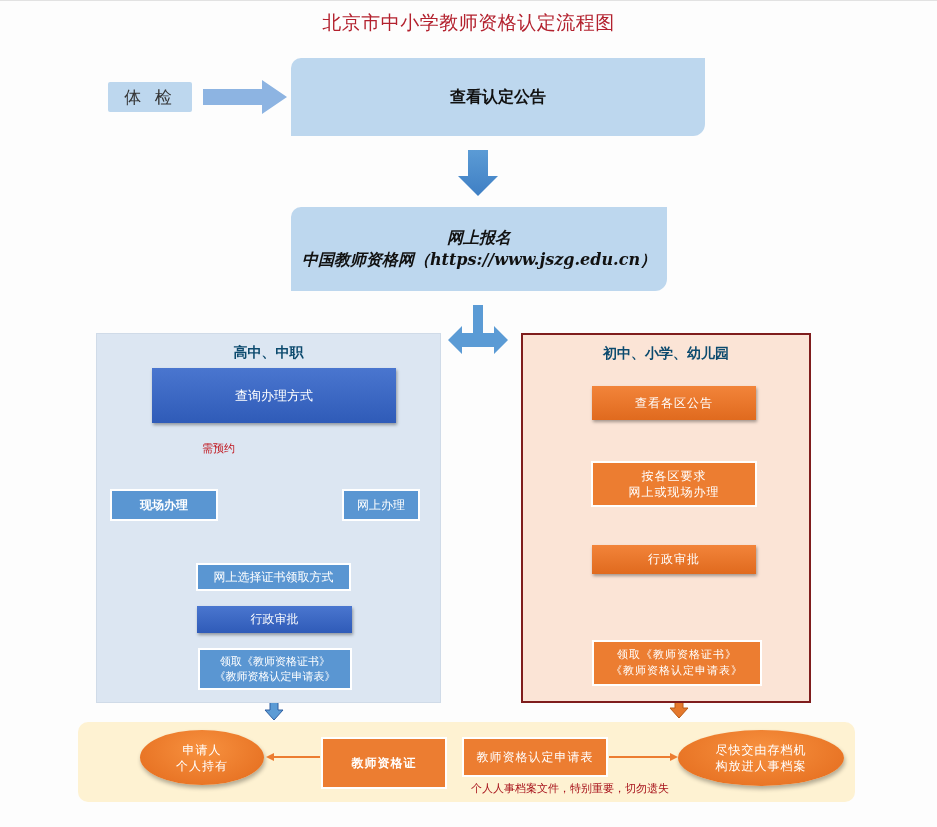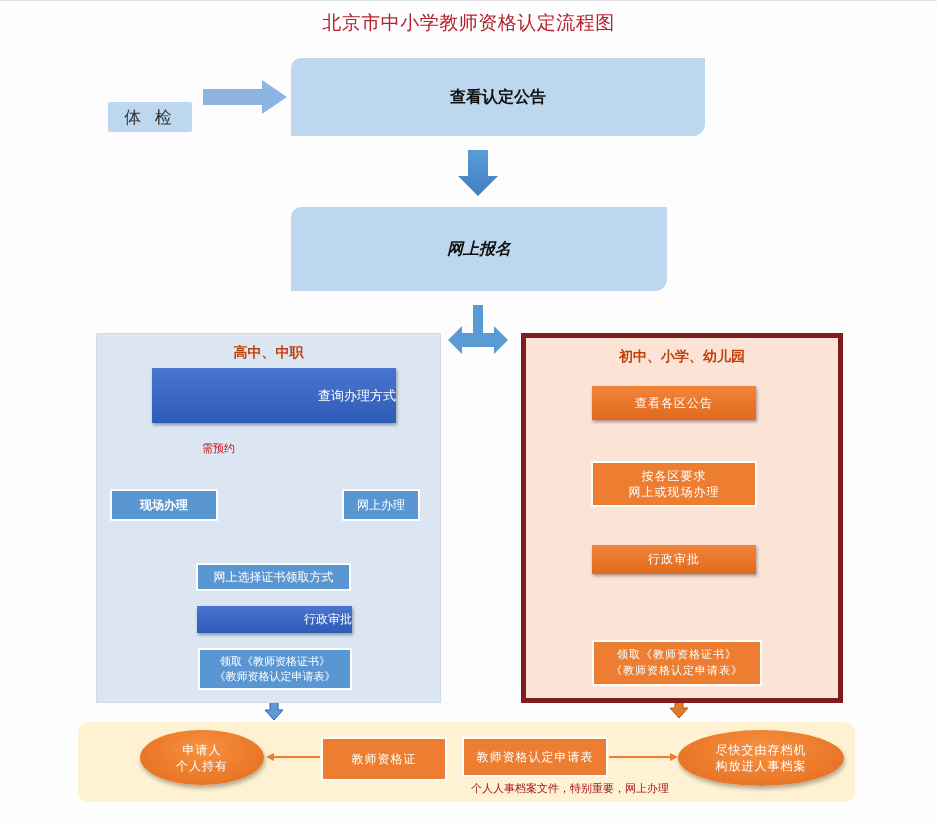--- a/index.html
+++ b/index.html
@@ -2,27 +2,27 @@
 <html><head>
   <meta charset="utf-8">
   <style>
     * { box-sizing: border-box; margin: 0; padding: 0; }
     html, body { width: 937px; height: 827px; background: #fdfdfd; overflow: hidden; }
     body { position: relative; font-family: "DejaVu Sans", "Liberation Sans", sans-serif; }
     .topline { position: absolute; left: 0; top: 0; width: 937px; height: 1px; background: #e2e2e2; }
     .abs { position: absolute; }
     .title { left: 0; top: 10px; width: 937px; text-align: center; color: #b3212e; font-size: 19px; letter-spacing: 0.5px; }
     .lightbox { background: #bdd7ee; color: #111; display: flex; flex-direction: column; justify-content: center; align-items: center; font-family: "DejaVu Serif", "Liberation Serif", serif; }
-    .tijian { left: 108px; top: 82px; width: 84px; height: 30px; background: #bdd7ee; color: #333; font-size: 17px; display: flex; align-items: center; justify-content: center; letter-spacing: 4px; border-radius: 2px; margin-top: 20px; }
+    .tijian { left: 108px; top: 82px; width: 84px; height: 30px; background: #bdd7ee; color: #333; font-size: 17px; display: flex; align-items: center; justify-content: center; letter-spacing: 4px; border-radius: 2px; }
     .big1 { left: 291px; top: 58px; width: 414px; height: 78px; border-top-left-radius: 10px; border-bottom-right-radius: 12px; font-size: 16px; line-height: 22px; font-weight: bold; }
     .big2 { left: 291px; top: 207px; width: 376px; height: 84px; border-top-left-radius: 10px; border-bottom-right-radius: 12px; font-size: 16px; line-height: 22px; font-weight: bold; font-style: italic; }
     .panel-left { left: 96px; top: 333px; width: 345px; height: 370px; background: #dce6f2; border: 1px solid #d0dbe8; }
-    .panel-right { left: 521px; top: 333px; width: 322px; height: 370px; background: #fbe4d6; border: 5px solid #7f1d1d; }
-    .panel-title { position: absolute; left: 0; width: 100%; text-align: center; color: #c2410c; font-weight: bold; font-size: 14px; font-family: "DejaVu Serif", "Liberation Serif", serif; }
-    .bluebtn { background: linear-gradient(#4a76cf, #2f5bb8); color: #fff; display: flex; flex-direction: column; align-items: flex-end; justify-content: center; box-shadow: 1px 2px 3px rgba(0,0,0,0.35); font-size: 12px; }
+    .panel-right { left: 521px; top: 333px; width: 290px; height: 370px; background: #fbe4d6; border: 2px solid #7f1d1d; }
+    .panel-title { position: absolute; left: 0; width: 100%; text-align: center; color: #0c4a6e; font-weight: bold; font-size: 14px; font-family: "DejaVu Serif", "Liberation Serif", serif; }
+    .bluebtn { background: linear-gradient(#4a76cf, #2f5bb8); color: #fff; display: flex; flex-direction: column; align-items: center; justify-content: center; box-shadow: 1px 2px 3px rgba(0,0,0,0.35); font-size: 12px; }
     .midblue { background: #5a96d2; color: #fff; display: flex; flex-direction: column; align-items: center; justify-content: center; border: 2px solid #fff; font-size: 12px; }
     .orgbtn { background: linear-gradient(#f2843a, #e06a1e); color: #fff; display: flex; flex-direction: column; align-items: center; justify-content: center; box-shadow: 1px 2px 3px rgba(0,0,0,0.35); font-size: 12px; letter-spacing: 1px; }
     .orgbox { background: #ec7d31; color: #fff; display: flex; flex-direction: column; align-items: center; justify-content: center; border: 2px solid #fff; font-size: 12px; letter-spacing: 1px; }
     .bottom-band { left: 78px; top: 722px; width: 777px; height: 80px; background: #fef2d2; border-radius: 10px; }
     .ellipse { background: radial-gradient(ellipse at 50% 35%, #f7913f, #e36a1c); color: #fff; border-radius: 50%; display: flex; flex-direction: column; align-items: center; justify-content: center; font-size: 12px; letter-spacing: 1px; line-height: 16px; box-shadow: 1px 3px 4px rgba(0,0,0,0.3); }
     .note { color: #a8141c; font-size: 11px; }
     .redlabel { color: #c0141c; font-size: 11px; }
     svg.lines { position: absolute; left: 0; top: 0; width: 937px; height: 827px; pointer-events: none; }
   </style>
 </head>
@@ -71,20 +71,21 @@
 </svg>
 
 <div class="abs tijian">体 检</div>
 
 <div class="abs lightbox big1">
   <div>查看认定公告</div>
 </div>
 
 <div class="abs lightbox big2">
   <div>网上报名</div>
+  <div>中国教师资格网（https://www.jszg.edu.cn）</div>
 </div>
 
 <div class="abs panel-left">
   <div class="panel-title" style="top:10px;">高中、中职</div>
 </div>
 
 <div class="abs bluebtn" style="left:152px; top:368px; width:244px; height:55px;">
   <div style="font-size:13px; line-height:18px;">查询办理方式</div>
 </div>
 
@@ -120,30 +121,30 @@
   <div>《教师资格认定申请表》</div>
 </div>
 
 <div class="abs bottom-band"></div>
 
 <div class="abs ellipse" style="left:140px; top:730px; width:124px; height:55px;">
   <div>申请人</div>
   <div>个人持有</div>
 </div>
 
-<div class="abs orgbox" style="left:321px; top:737px; width:126px; height:44px; font-size:12px;">教师资格证</div>
+<div class="abs orgbox" style="left:321px; top:737px; width:126px; height:52px; font-size:12px;font-weight:bold;">教师资格证</div>
 
 <div class="abs orgbox" style="left:462px; top:737px; width:146px; height:40px; font-size:12px;">教师资格认定申请表</div>
 
 <div class="abs ellipse" style="left:678px; top:730px; width:166px; height:56px;text-align:right;">
   <div>尽快交由存档机</div>
   <div>构放进人事档案</div>
 </div>
 
-<div class="abs note" style="left:471px; top:781px;">个人人事档案文件，特别重要，网上办理</div>
+<div class="abs note" style="left:471px; top:781px;">个人人事档案文件，特别重要，切勿遗失</div>
 
 <svg class="lines" viewBox="0 0 937 827">
   <defs>
     <marker id="ob" markerWidth="8" markerHeight="8" refX="4" refY="4" orient="auto" markerUnits="userSpaceOnUse">
       <path d="M0,0 L8,4 L0,8 z" fill="#ec7d31"></path>
     </marker>
   </defs>
   <line x1="320" y1="757" x2="270" y2="757" stroke="#ec7d31" stroke-width="2" marker-end="url(#ob)"></line>
   <line x1="609" y1="757" x2="674" y2="757" stroke="#ec7d31" stroke-width="2" marker-end="url(#ob)"></line>
 </svg>

